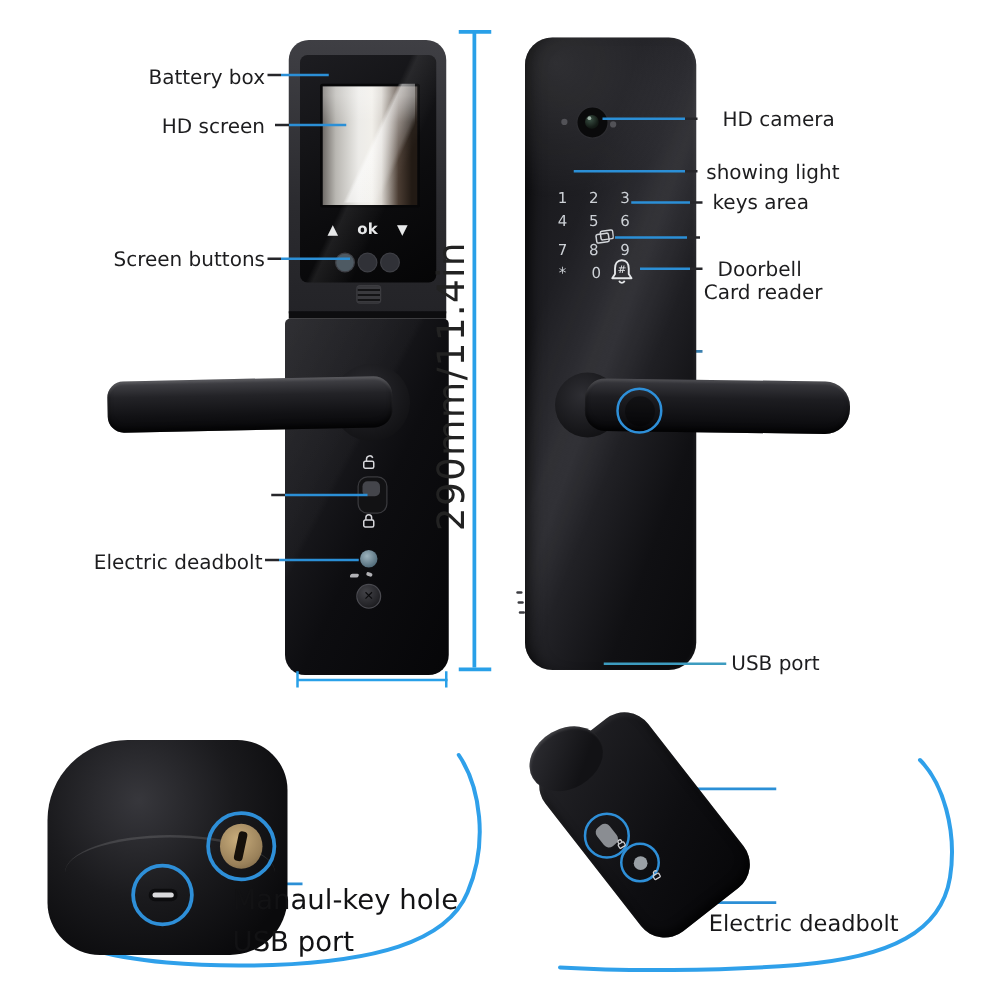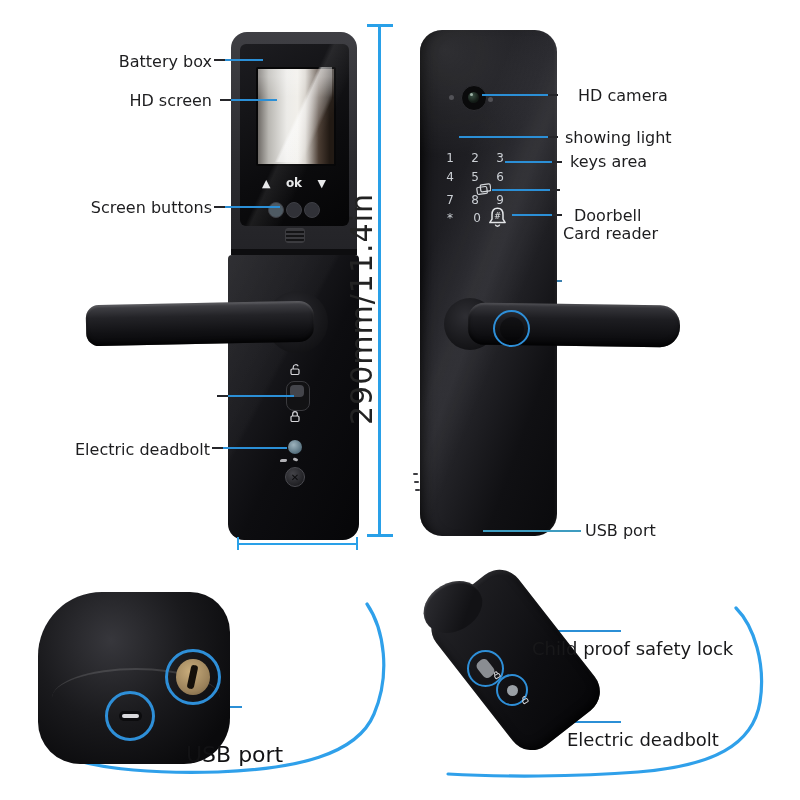--- a/index.html
+++ b/index.html
@@ -271,20 +271,21 @@
   <div class="abs bl-body"></div>
   <div class="abs bl-rim"></div>
   <div class="ring kh-ring">
     <div class="kh-brass">
       <div class="kh-slot"></div>
     </div>
   </div>
   <div class="ring usb-ring">
     <div class="usb-slot"></div>
   </div>
+  <div class="big-label" style="left:186px;top:708px;">Manaul-key hole</div>
   <div class="big-label" style="left:186px;top:742px;">USB port</div>
 
   <div class="abs br-wrap">
     <div class="br-neck"></div>
     <div class="br-panel"></div>
     <div class="br-cap"></div>
   </div>
   <div class="ring cl-ring">
     <div class="cl-switch"></div>
   </div>
@@ -292,16 +293,15 @@
     <div class="bd-dot"></div>
   </div>
   <svg class="mini-lock" style="left:492px;top:670px;transform:rotate(-30deg);" width="9" height="9" viewBox="0 0 14 14">
     <rect x="3" y="7" width="8" height="5.5" rx="1.2" fill="none" stroke="#cfd0d3" stroke-width="1.6"></rect>
     <path d="M4.7 7 V5 a2.3 2.3 0 0 1 4.6 0 V7" fill="none" stroke="#cfd0d3" stroke-width="1.6"></path>
   </svg>
   <svg class="mini-lock" style="left:520px;top:695px;transform:rotate(-30deg);" width="9" height="9" viewBox="0 0 14 14">
     <rect x="3" y="7" width="8" height="5.5" rx="1.2" fill="none" stroke="#cfd0d3" stroke-width="1.6"></rect>
     <path d="M5.2 7 V5.2 a2.6 2.6 0 0 1 5 -0.9" fill="none" stroke="#cfd0d3" stroke-width="1.6"></path>
   </svg>
-  <div class="mid-label" style="left:532px;top:638px;">Child proof safety lock</div>
   <div class="mid-label" style="left:567px;top:729px;">Electric deadbolt</div>
 
 </div>
 
 </body></html>

